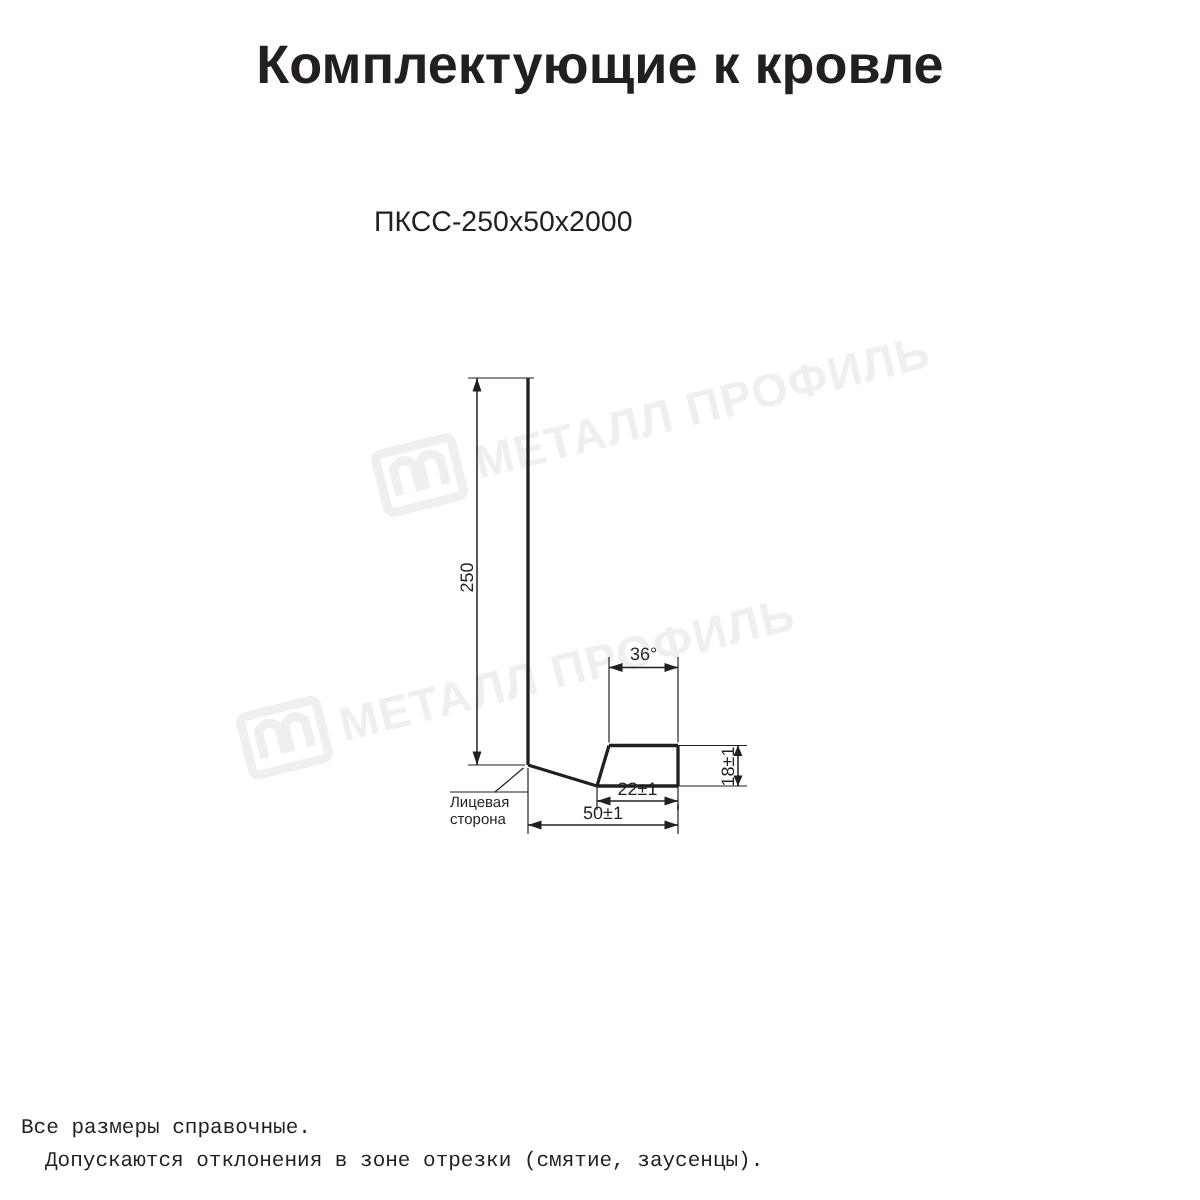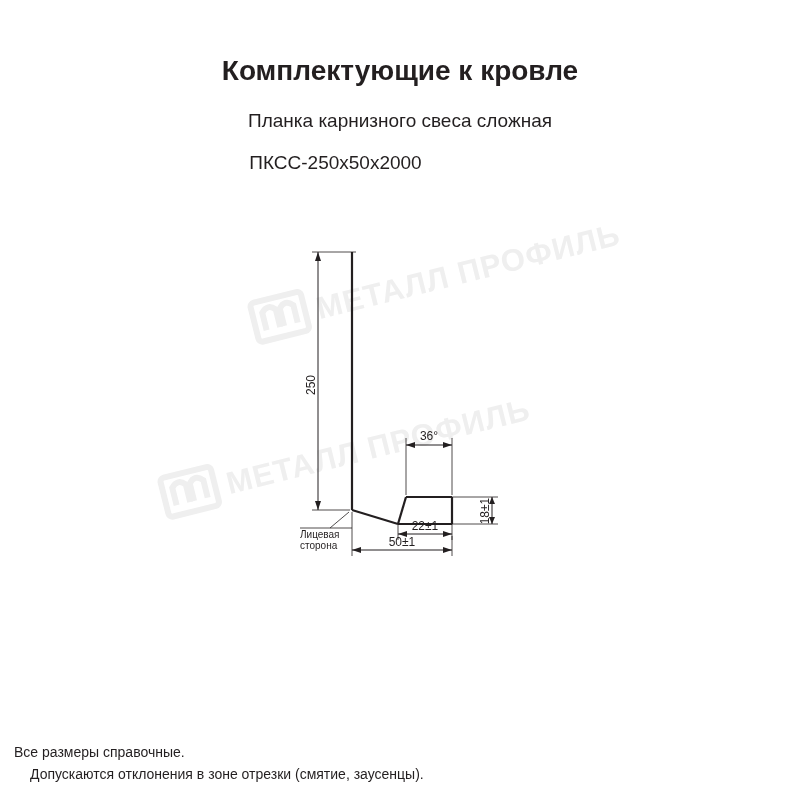--- a/index.html
+++ b/index.html
@@ -19,46 +19,46 @@
     position: absolute;
     left: 0; top: 0;
     width: 800px; height: 800px;
   }
   .title {
     position: absolute;
     left: 0;
     top: 22px;
     width: 800px;
     text-align: center;
-    font-size: 28px;
+    font-size: 36px;
     font-weight: bold;
     letter-spacing: 0px;
-    margin-top: 33px;
   }
   .subtitle1 {
     position: absolute;
     left: 0;
     top: 110px;
     width: 800px;
     text-align: center;
     font-size: 19px;
   }
   .subtitle2 {
     position: absolute;
     left: 0;
-    top: 152px;
+    top: 138px;
     width: 671px;
     text-align: center;
     font-size: 19px;
   }
   .footnote {
     position: absolute;
     left: 14px;
     font-size: 14px;
     color: #231f20;
+    font-family: Liberation Mono, monospace;
   }
   .footnote.l1 { top: 744px; }
   .footnote.l2 { top: 766px; margin-left: 16px; }
 
   .drawing {
     position: absolute;
     left: 0;
     top: 180px;
     width: 800px;
     height: 420px;
@@ -81,21 +81,20 @@
     font-size: 10px;
     fill: #231f20;
   }
 </style>
 </head>
 <body>
 
 <div class="page">
 
   <div class="title">Комплектующие к кровле</div>
-  <div class="subtitle1">Планка карнизного свеса сложная</div>
   <div class="subtitle2">ПКСС-250x50x2000</div>
 
   <div class="drawing">
     <svg width="800" height="420" viewBox="0 0 800 420">
 
       <g transform="translate(255,145) rotate(-14)">
         <g>
           <rect x="0" y="-22" width="52" height="40" rx="4" ry="4" fill="none" stroke="#efefef" stroke-width="6"></rect>
           <path d="M10,8 L10,-10 Q17,-18 24,-10 L24,8" fill="none" stroke="#efefef" stroke-width="6"></path>
           <path d="M28,8 L28,-10 Q35,-18 42,-10 L42,8" fill="none" stroke="#efefef" stroke-width="6"></path>

